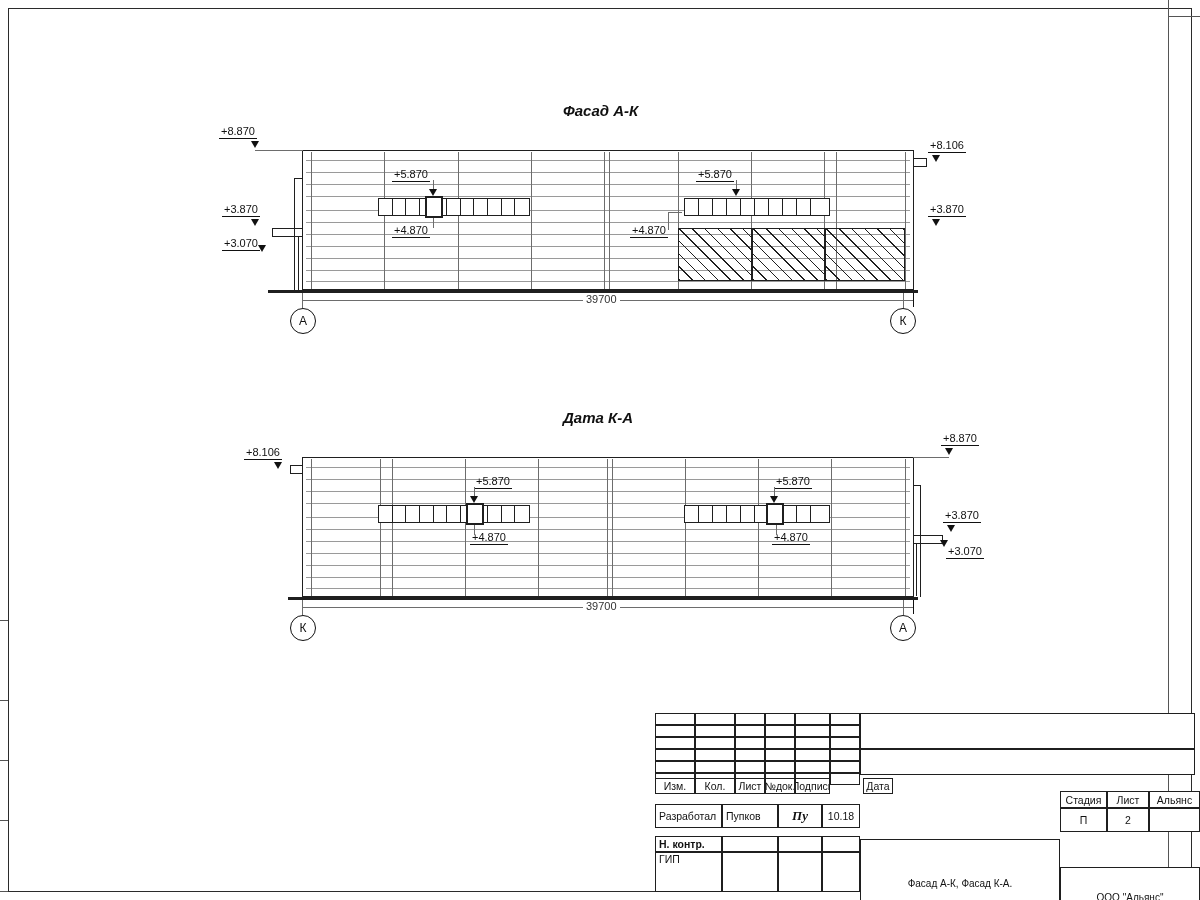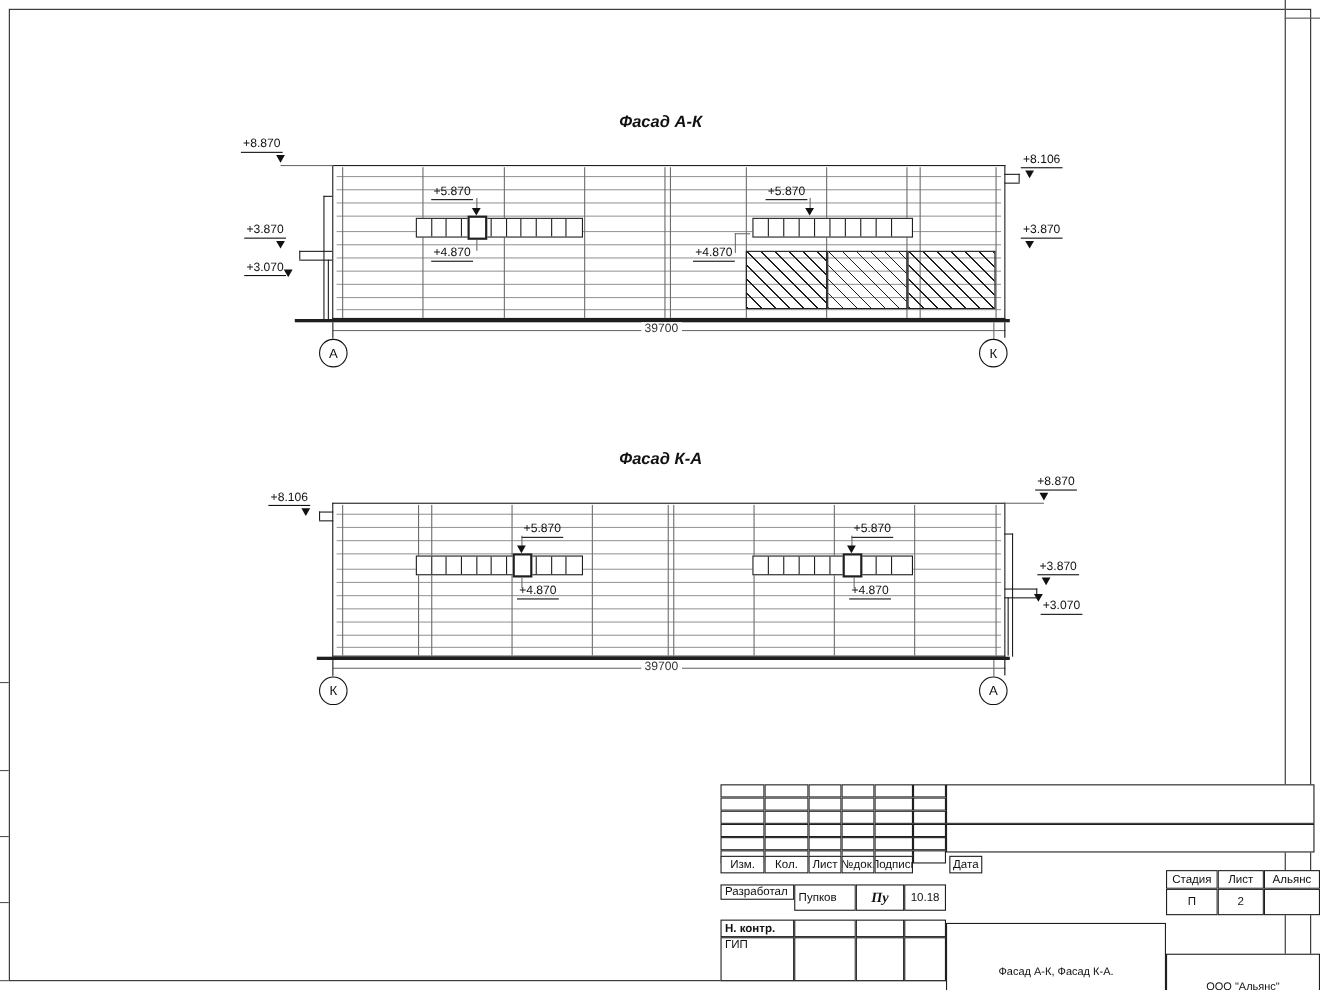--- a/index.html
+++ b/index.html
@@ -290,21 +290,21 @@
   </div>
   <div class="ln-thin" style="left:736px; top:180px; width:1px; height:14px;"></div>
   <div class="arrow-down" style="left:732px; top:189px;"></div>
 
   <div class="lvl" style="left:630px; top:224px;">
     <span class="txt">+4.870</span>
   </div>
   <div class="ln-thin" style="left:668px; top:212px; width:1px; height:18px;"></div>
   <div class="ln-thin" style="left:668px; top:212px; width:14px; height:1px;"></div>
 
-  <div class="fac-title" style="left:563px; top:409px;">Фасад К-А</div>
+  <div class="fac-title" style="left:563px; top:409px;">Дата К-А</div>
 
   <div class="ln" style="left:302px; top:457px; width:612px; height:1px;"></div>
   <div class="ln" style="left:302px; top:457px; width:1px; height:140px;"></div>
   <div class="ln" style="left:913px; top:457px; width:1px; height:140px;"></div>
   <div class="ln" style="left:302px; top:596px; width:612px; height:1px;"></div>
 
   <div class="ln-vthin" style="left:306px; top:467px; width:604px; height:1px;"></div>
   <div class="ln-vthin" style="left:306px; top:479px; width:604px; height:1px;"></div>
   <div class="ln-vthin" style="left:306px; top:491px; width:604px; height:1px;"></div>
   <div class="ln-vthin" style="left:306px; top:503px; width:604px; height:1px;"></div>
@@ -467,21 +467,21 @@
   <div class="tb-cell" style="left:795px; top:773px; width:35px; height:12px;"></div>
   <div class="tb-cell" style="left:830px; top:773px; width:30px; height:12px;"></div>
 
   <div class="tb-cell c" style="left:655px; top:778px; width:40px; height:16px;">Изм.</div>
   <div class="tb-cell c" style="left:695px; top:778px; width:40px; height:16px;text-align:center;">Кол.</div>
   <div class="tb-cell c" style="left:735px; top:778px; width:30px; height:16px;">Лист</div>
   <div class="tb-cell c" style="left:765px; top:778px; width:30px; height:16px;">№док.</div>
   <div class="tb-cell c" style="left:795px; top:778px; width:35px; height:16px;">Подпись</div>
   <div class="tb-cell c" style="left:863px; top:778px; width:30px; height:16px;">Дата</div>
 
-  <div class="tb-cell l" style="left:655px; top:804px; width:67px; height:14px;">Разработал</div>
+  <div class="tb-cell l" style="left:655px; top:804px; width:67px; height:24px;">Разработал</div>
   <div class="tb-cell l" style="left:722px; top:804px; width:56px; height:24px;">Пупков</div>
   <div class="tb-cell c sig" style="left:778px; top:804px; width:44px; height:24px;">Пу</div>
   <div class="tb-cell c" style="left:822px; top:804px; width:38px; height:24px;">10.18</div>
 
   <div class="tb-cell l" style="left:655px; top:836px; width:67px; height:16px;font-weight:bold;">Н. контр.</div>
   <div class="tb-cell l" style="left:722px; top:836px; width:56px; height:16px;"></div>
   <div class="tb-cell c" style="left:778px; top:836px; width:44px; height:16px;"></div>
   <div class="tb-cell c" style="left:822px; top:836px; width:38px; height:16px;"></div>
 
   <div class="tb-cell l" style="left:655px; top:852px; width:67px; height:40px;">

